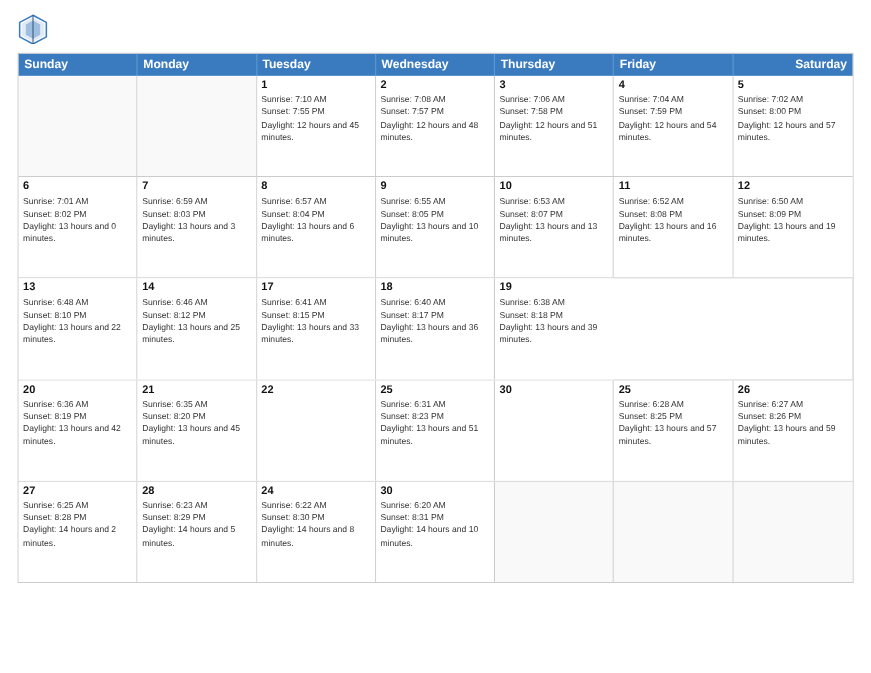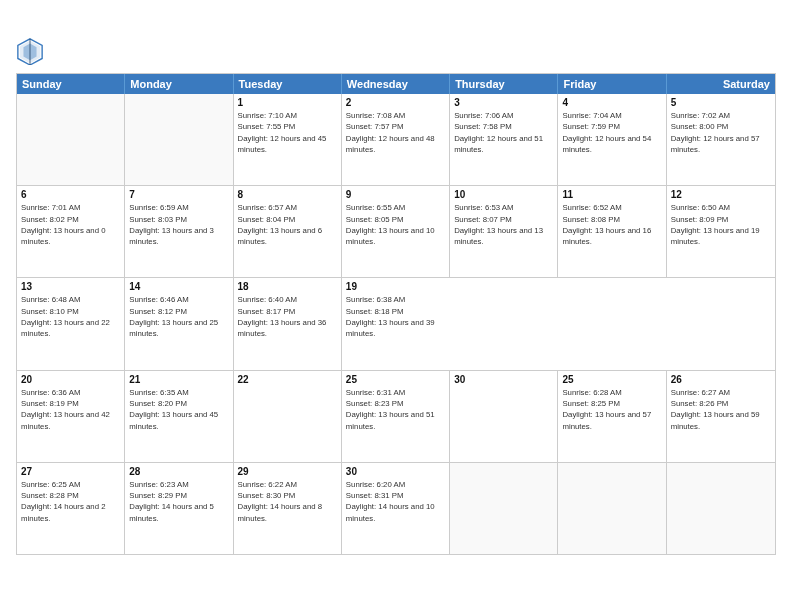--- a/index.html
+++ b/index.html
@@ -10,21 +10,20 @@
       height: 612px;
       overflow: hidden;
     }
     .page {
       width: 792px;
       height: 540px;
       background: #fff;
       padding: 12px 16px 10px 16px;
       display: flex;
       flex-direction: column;
-      margin-top: 25px;
     }
     .header {
       display: flex;
       justify-content: space-between;
       align-items: flex-start;
       margin-bottom: 8px;
     }
     .logo {
       display: flex;
       align-items: center;
@@ -202,20 +201,24 @@
         <div class="cal-row">
           <div class="cal-cell">
             <div class="day-num">13</div>
             <div class="day-info">Sunrise: 6:48 AM<br>Sunset: 8:10 PM<br>Daylight: 13 hours and 22 minutes.</div>
           </div>
           <div class="cal-cell">
             <div class="day-num">14</div>
             <div class="day-info">Sunrise: 6:46 AM<br>Sunset: 8:12 PM<br>Daylight: 13 hours and 25 minutes.</div>
           </div>
           <div class="cal-cell">
+            <div class="day-num">17</div>
+            <div class="day-info">Sunrise: 6:41 AM<br>Sunset: 8:15 PM<br>Daylight: 13 hours and 33 minutes.</div>
+          </div>
+          <div class="cal-cell">
             <div class="day-num">18</div>
             <div class="day-info">Sunrise: 6:40 AM<br>Sunset: 8:17 PM<br>Daylight: 13 hours and 36 minutes.</div>
           </div>
           <div class="cal-cell">
             <div class="day-num">19</div>
             <div class="day-info">Sunrise: 6:38 AM<br>Sunset: 8:18 PM<br>Daylight: 13 hours and 39 minutes.</div>
           </div>
         </div>
         <div class="cal-row">
           <div class="cal-cell">
@@ -248,21 +251,21 @@
         <div class="cal-row">
           <div class="cal-cell">
             <div class="day-num">27</div>
             <div class="day-info">Sunrise: 6:25 AM<br>Sunset: 8:28 PM<br>Daylight: 14 hours and 2 minutes.</div>
           </div>
           <div class="cal-cell">
             <div class="day-num">28</div>
             <div class="day-info">Sunrise: 6:23 AM<br>Sunset: 8:29 PM<br>Daylight: 14 hours and 5 minutes.</div>
           </div>
           <div class="cal-cell">
-            <div class="day-num">29</div>
+            <div class="day-num">24</div>
             <div class="day-info">Sunrise: 6:22 AM<br>Sunset: 8:30 PM<br>Daylight: 14 hours and 8 minutes.</div>
           </div>
           <div class="cal-cell">
             <div class="day-num">30</div>
             <div class="day-info">Sunrise: 6:20 AM<br>Sunset: 8:31 PM<br>Daylight: 14 hours and 10 minutes.</div>
           </div>
           <div class="cal-cell empty"></div>
           <div class="cal-cell empty"></div>
           <div class="cal-cell empty"></div>
         </div>

